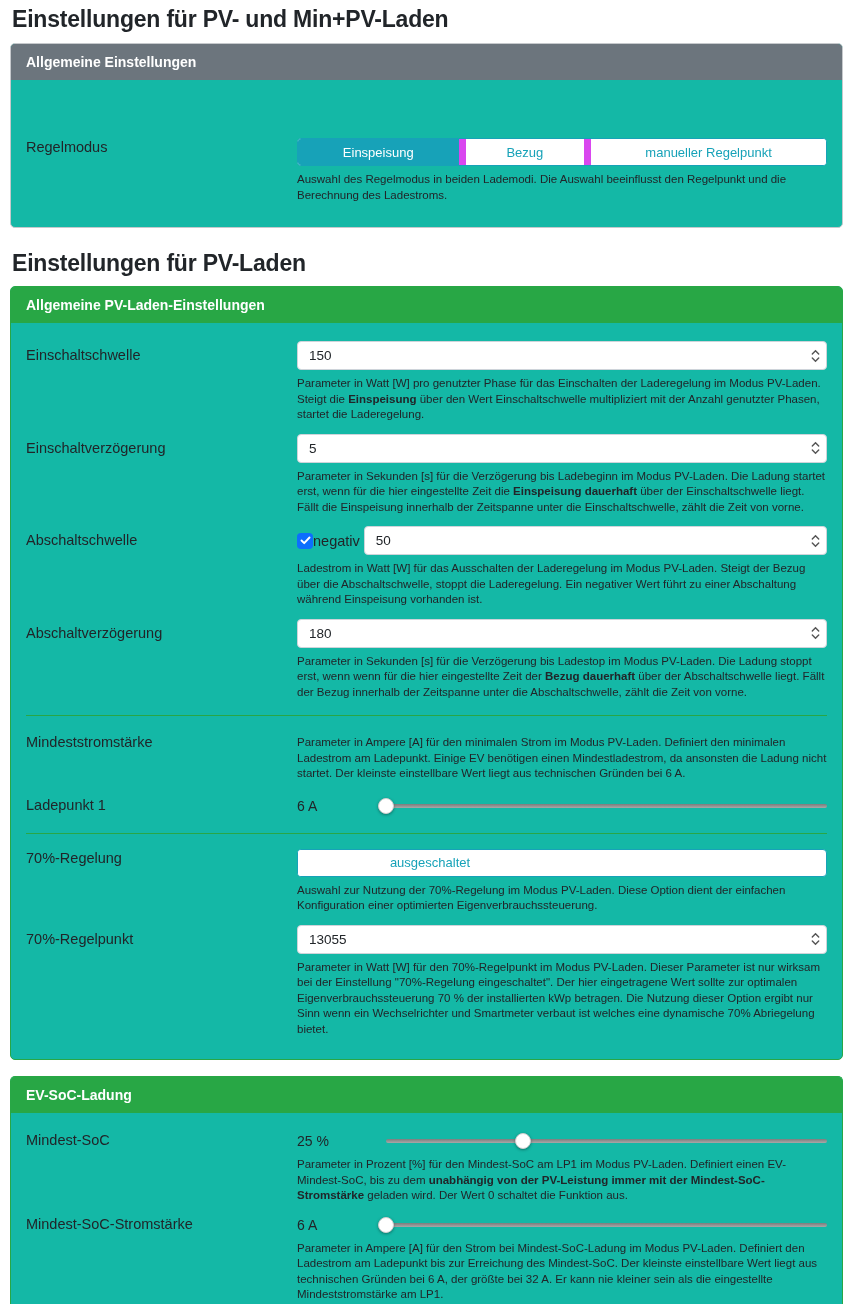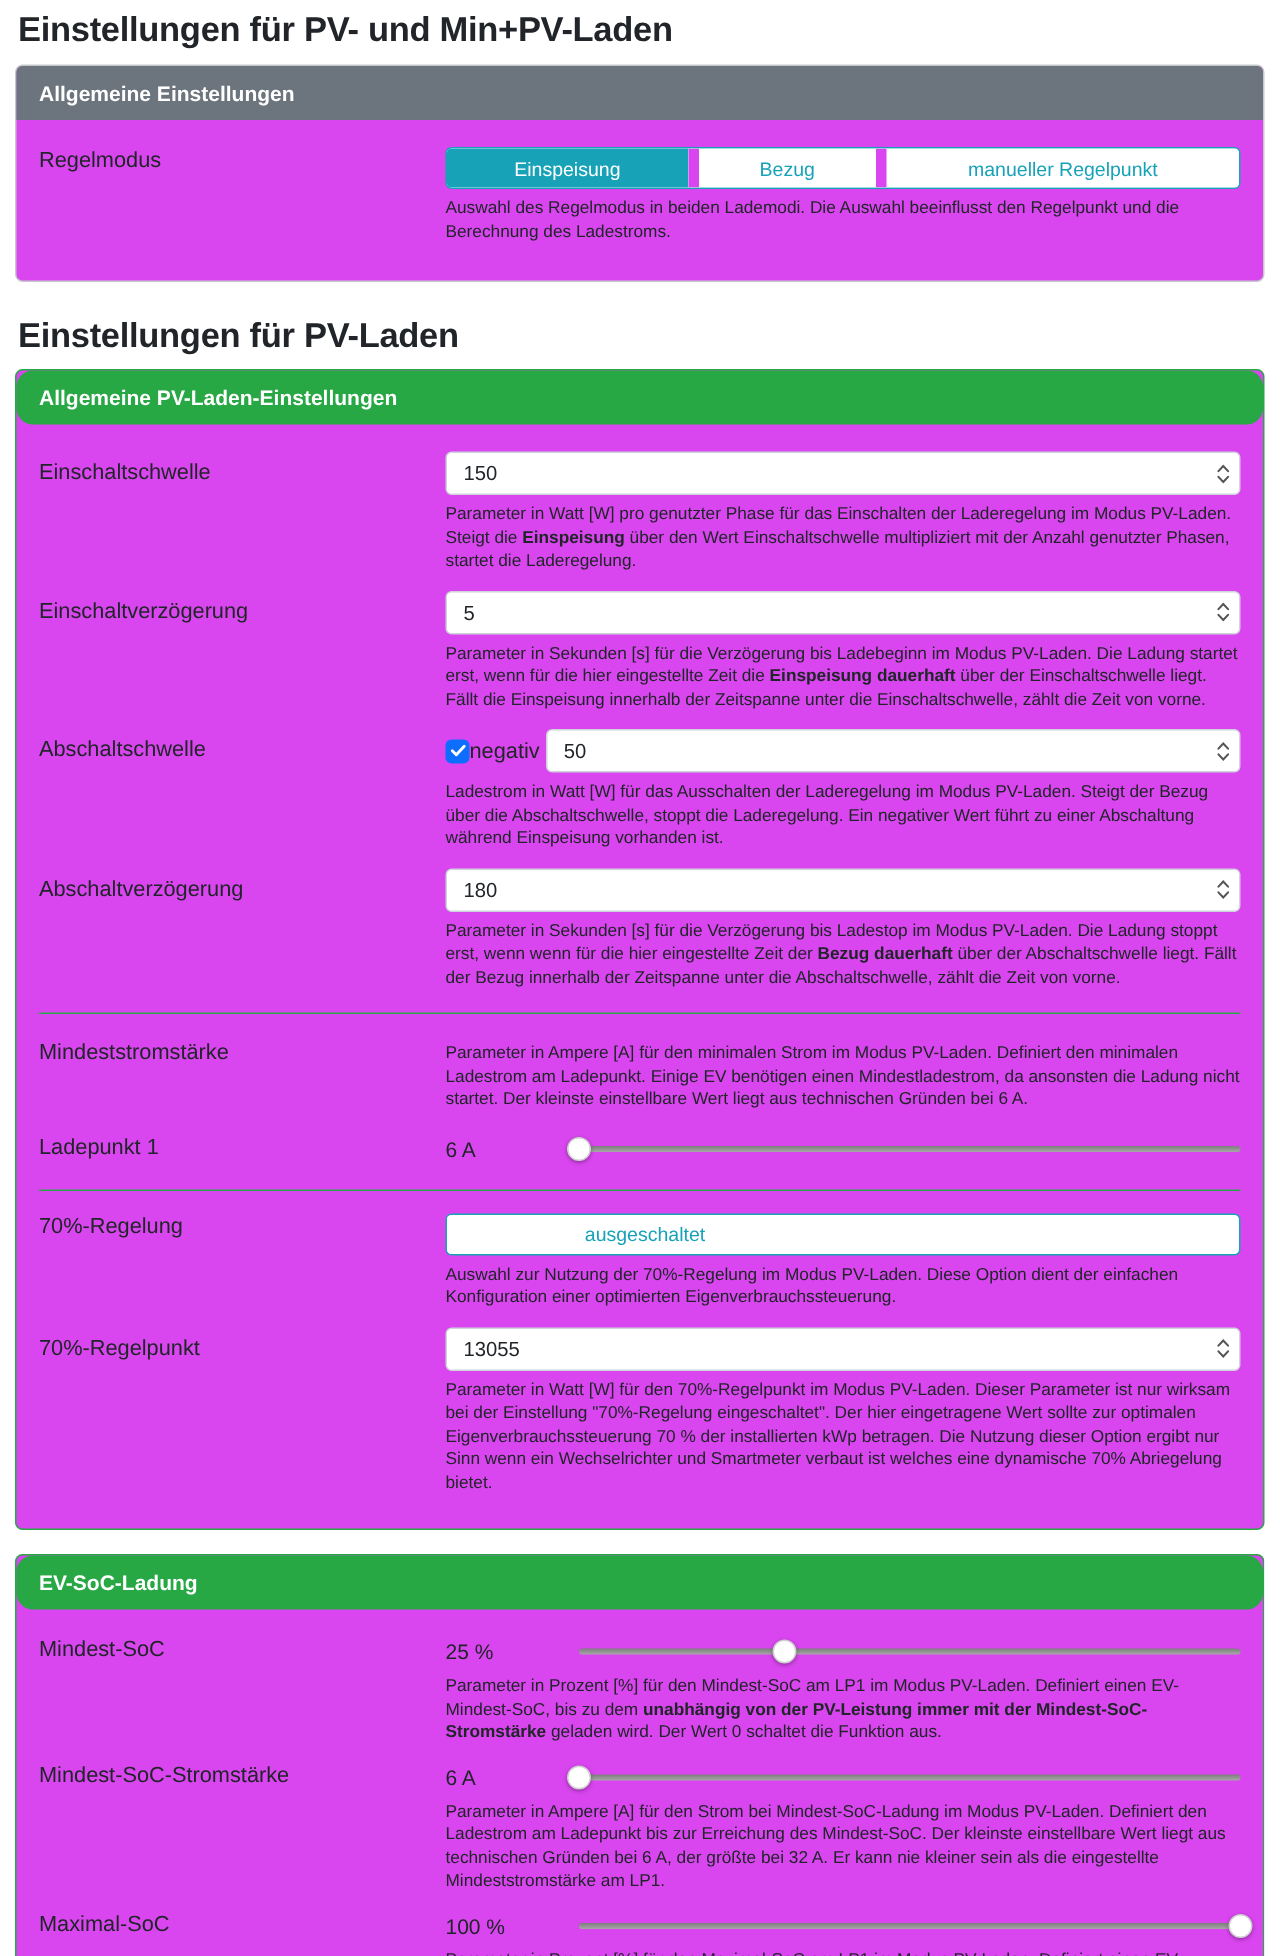--- a/index.html
+++ b/index.html
@@ -5,30 +5,30 @@
   * { margin: 0; padding: 0; box-sizing: border-box; }
   html, body { background: #fff; }
   body {
     width: 853px; height: 1304px; overflow: hidden;
     font-family: "Liberation Sans", "DejaVu Sans", sans-serif;
     color: #212529;
   }
   .page-title { font-size: 23px; font-weight: 700; margin: 6px 12px 10px 12px; letter-spacing: -0.2px; }
   .page-title.second { margin-top: 22px; margin-bottom: 9px; }
 
-  .card { margin: 0 10px; border-radius: 5px; background: #d946ef; }
+  .card { margin: 0 10px; border-radius: 5px; background: #14b8a6; }
   .card.gray  { border: 1px solid #c6c9cc; }
   .card.green { border: 1px solid #28a745; }
   .card.soc   { border-bottom: none; border-radius: 5px 5px 0 0; }
   .card-header { padding: 10px 15px; font-size: 14px; font-weight: 700; color: #fff;
                  border-radius: 4px 4px 0 0; }
   .card-header.gray  { background: #6c757d; }
-  .card-header.green { background: #28a745; border-radius: 11px; }
+  .card-header.green { background: #28a745; }
   .card-body { padding: 18px 15px 22px 15px; }
-  .card.gray .card-body { padding-bottom: 24px; }
+  .card.gray .card-body { padding-bottom: 24px; margin-top: 40px; }
 
   .row { display: grid; grid-template-columns: 271px 1fr; align-items: start; }
   .row-label { font-size: 14.5px; padding-top: 6px; padding-right: 10px; }
   .row-label.flush { padding-top: 1px; }
 
   .help { font-size: 11.5px; line-height: 15.5px; margin-top: 6px; margin-bottom: 11px; }
   .help b { font-weight: 700; }
   .help.last { margin-bottom: 0; }
 
   

